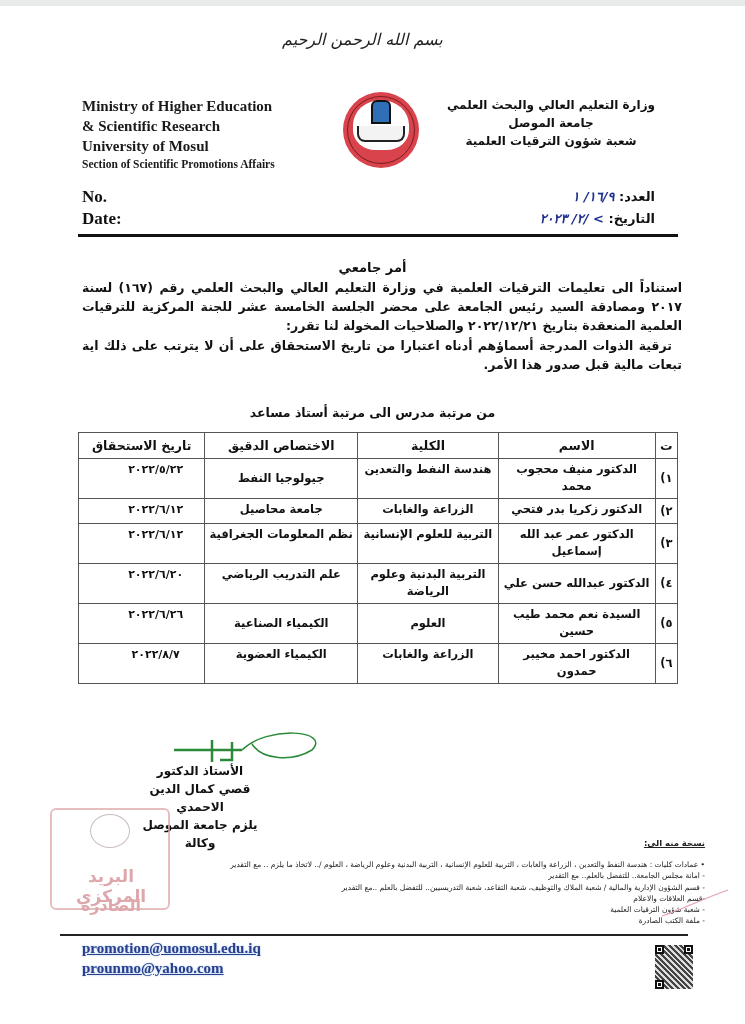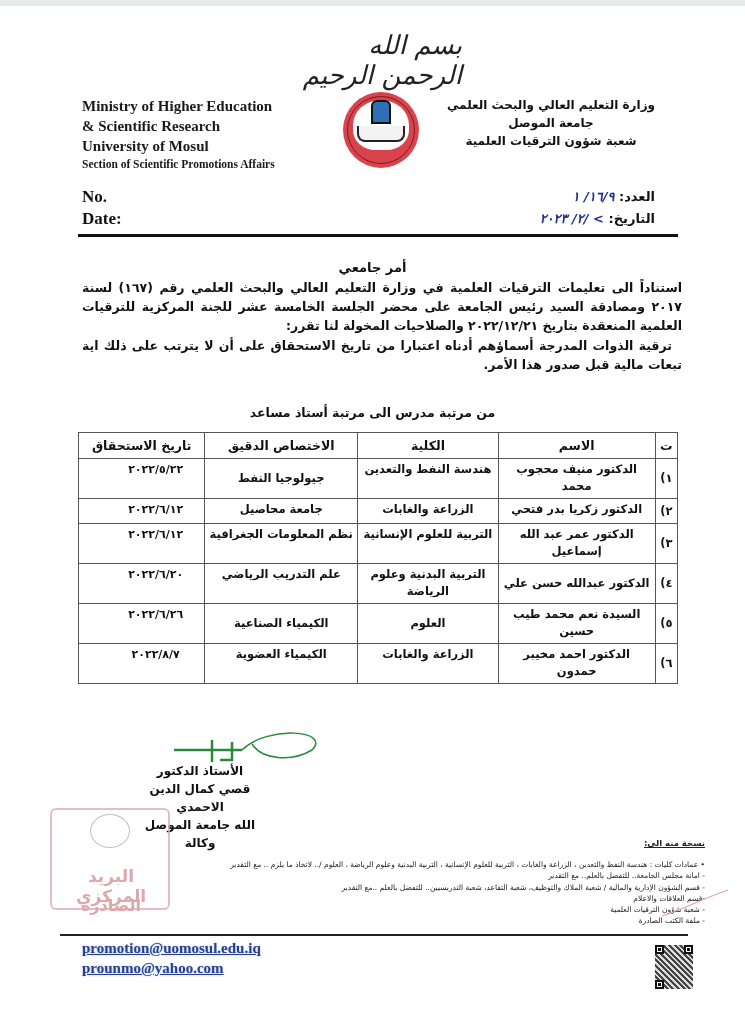--- a/index.html
+++ b/index.html
@@ -1,20 +1,20 @@
 <!DOCTYPE html>
 <html><head>
 <meta charset="utf-8">
 <style>
   * { box-sizing: border-box; margin: 0; padding: 0; }
   html, body { width: 745px; height: 1024px; background: #ffffff; overflow: hidden; }
   body { position: relative; font-family: "DejaVu Sans", sans-serif; color: #111; }
   .topbar { position: absolute; left: 0; top: 0; width: 745px; height: 6px; background: #e9eaea; }
   .abs { position: absolute; }
-  .basmala { left: 282px; top: 30px; width: 180px; height: 40px; font-family: "DejaVu Serif", serif; font-size: 26px; text-align: right; color: #222; direction: rtl; font-style: italic; letter-spacing: -1px; }
+  .basmala { left: 282px; top: 30px; width: 180px; height: 40px; font-family: "DejaVu Serif", serif; font-size: 16px; text-align: left; color: #222; direction: rtl; font-style: italic; letter-spacing: -1px; }
   .en-head { left: 82px; top: 96px; font-family: "Liberation Serif", serif; font-weight: bold; color: #1a1a1a; }
   .en-head div { font-size: 15px; line-height: 20px; }
   .en-head .small { font-size: 11.5px; line-height: 16px; }
   .ar-head { right: 90px; top: 96px; direction: rtl; text-align: center; font-weight: bold; font-size: 12px; line-height: 18px; color: #111; }
   .ar-head div:first-child { text-align: right; }
   .logo { left: 343px; top: 92px; width: 76px; height: 76px; border-radius: 50%; background: #d9434b; overflow: hidden; }
   .logo .inner { position: absolute; left: 10px; top: 8px; width: 56px; height: 50px; background: #fff; border-radius: 50% 50% 40% 40%; }
   .logo .tower { position: absolute; left: 28px; top: 8px; width: 20px; height: 24px; background: #2f6fb6; border: 2px solid #111; border-radius: 6px 6px 0 0; }
   .logo .book { position: absolute; left: 14px; top: 34px; width: 48px; height: 16px; border: 2px solid #222; border-top: none; border-radius: 0 0 8px 8px; background: #f3f3f3; }
   .logo .ring { position: absolute; left: 4px; top: 4px; width: 68px; height: 68px; border-radius: 50%; border: 1px solid #7a1c22; }
@@ -163,21 +163,21 @@
 </table>
 
 <svg class="abs sig-line" viewBox="0 0 160 40">
   <path d="M2 20 L70 20 M40 10 L40 32 M60 12 L60 30 L48 30" stroke="#2a8a3a" stroke-width="2.5" fill="none"></path>
   <path d="M70 20 C95 -5 160 0 140 20 C120 32 90 30 80 14" stroke="#2a8a3a" stroke-width="1.5" fill="none"></path>
 </svg>
 
 <div class="abs signer">
   <div>الأستاذ الدكتور</div>
   <div>قصي كمال الدين الاحمدي</div>
-  <div>الله جامعة الموصل وكالة</div>
+  <div>يلزم جامعة الموصل وكالة</div>
 </div>
 
 <div class="abs stamp">
   <div class="seal"></div>
   <div class="txt t1">البريد المركزي</div>
   <div class="txt t2">الصادرة</div>
 </div>
 
 <div class="abs cc">
   <div class="cc-title">نسخة منه الى:</div>

